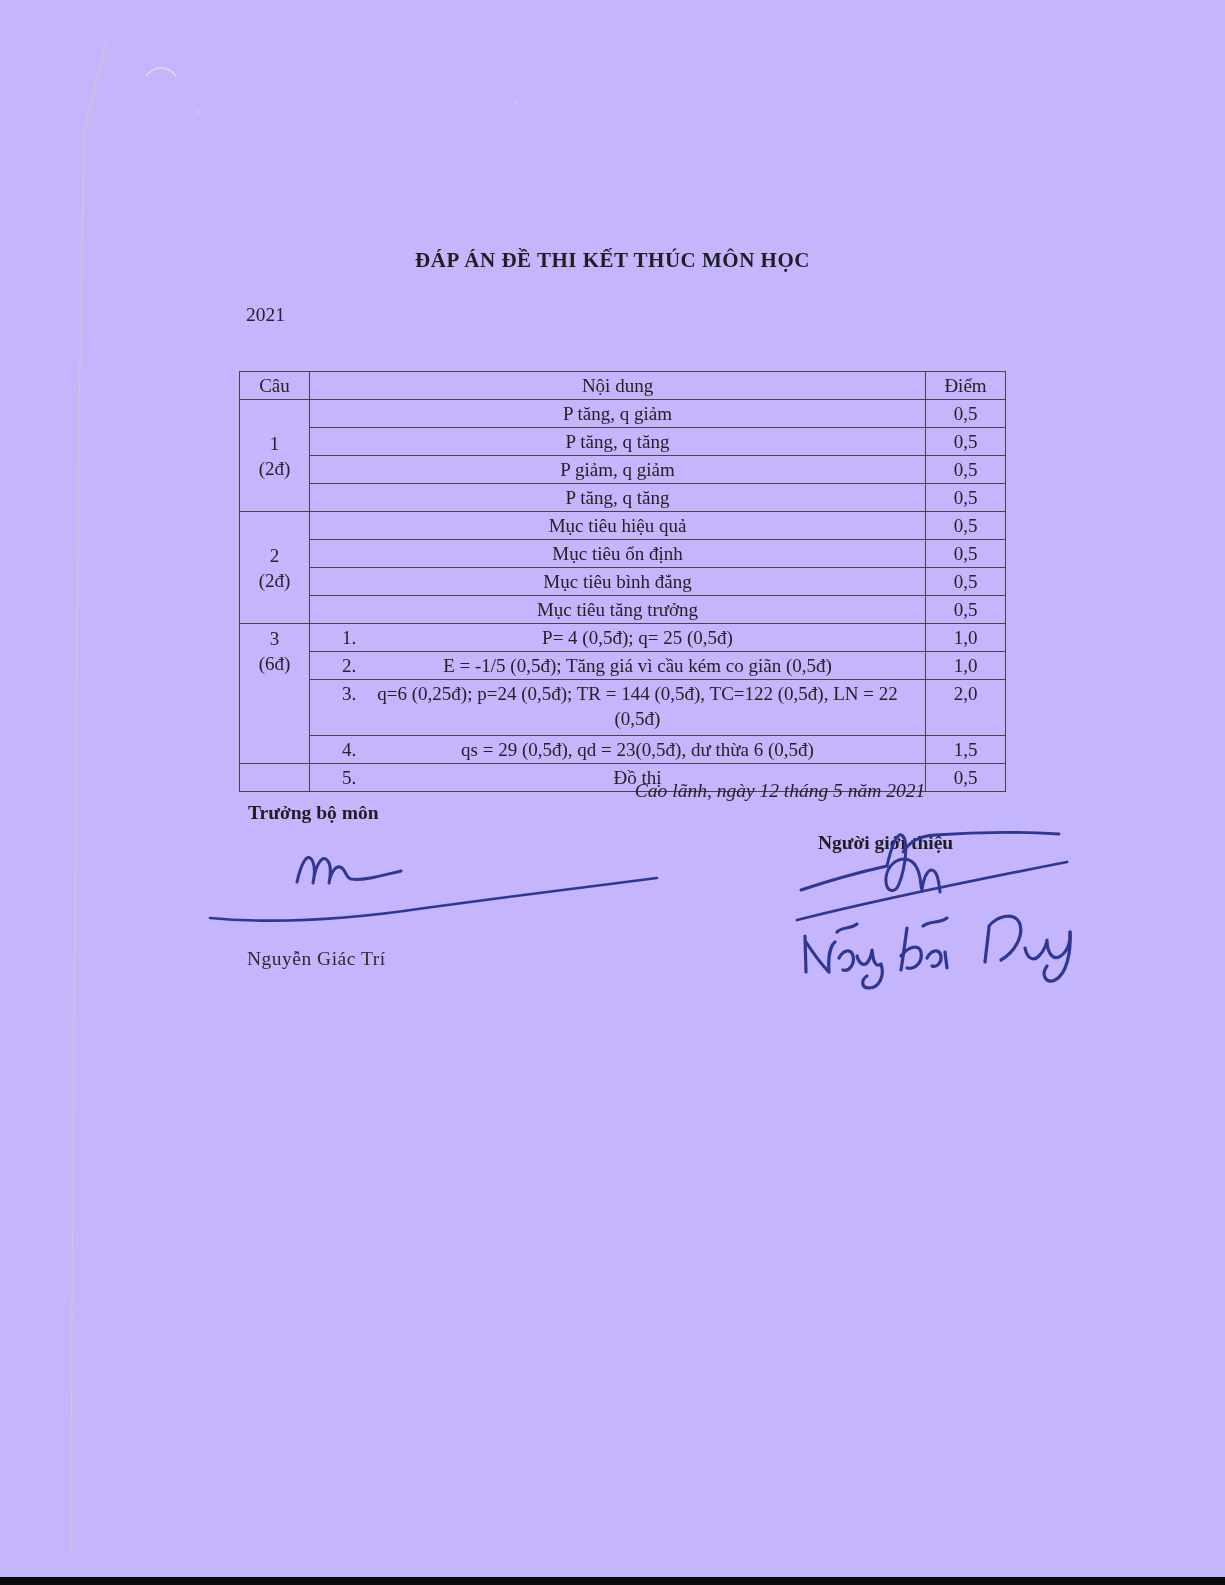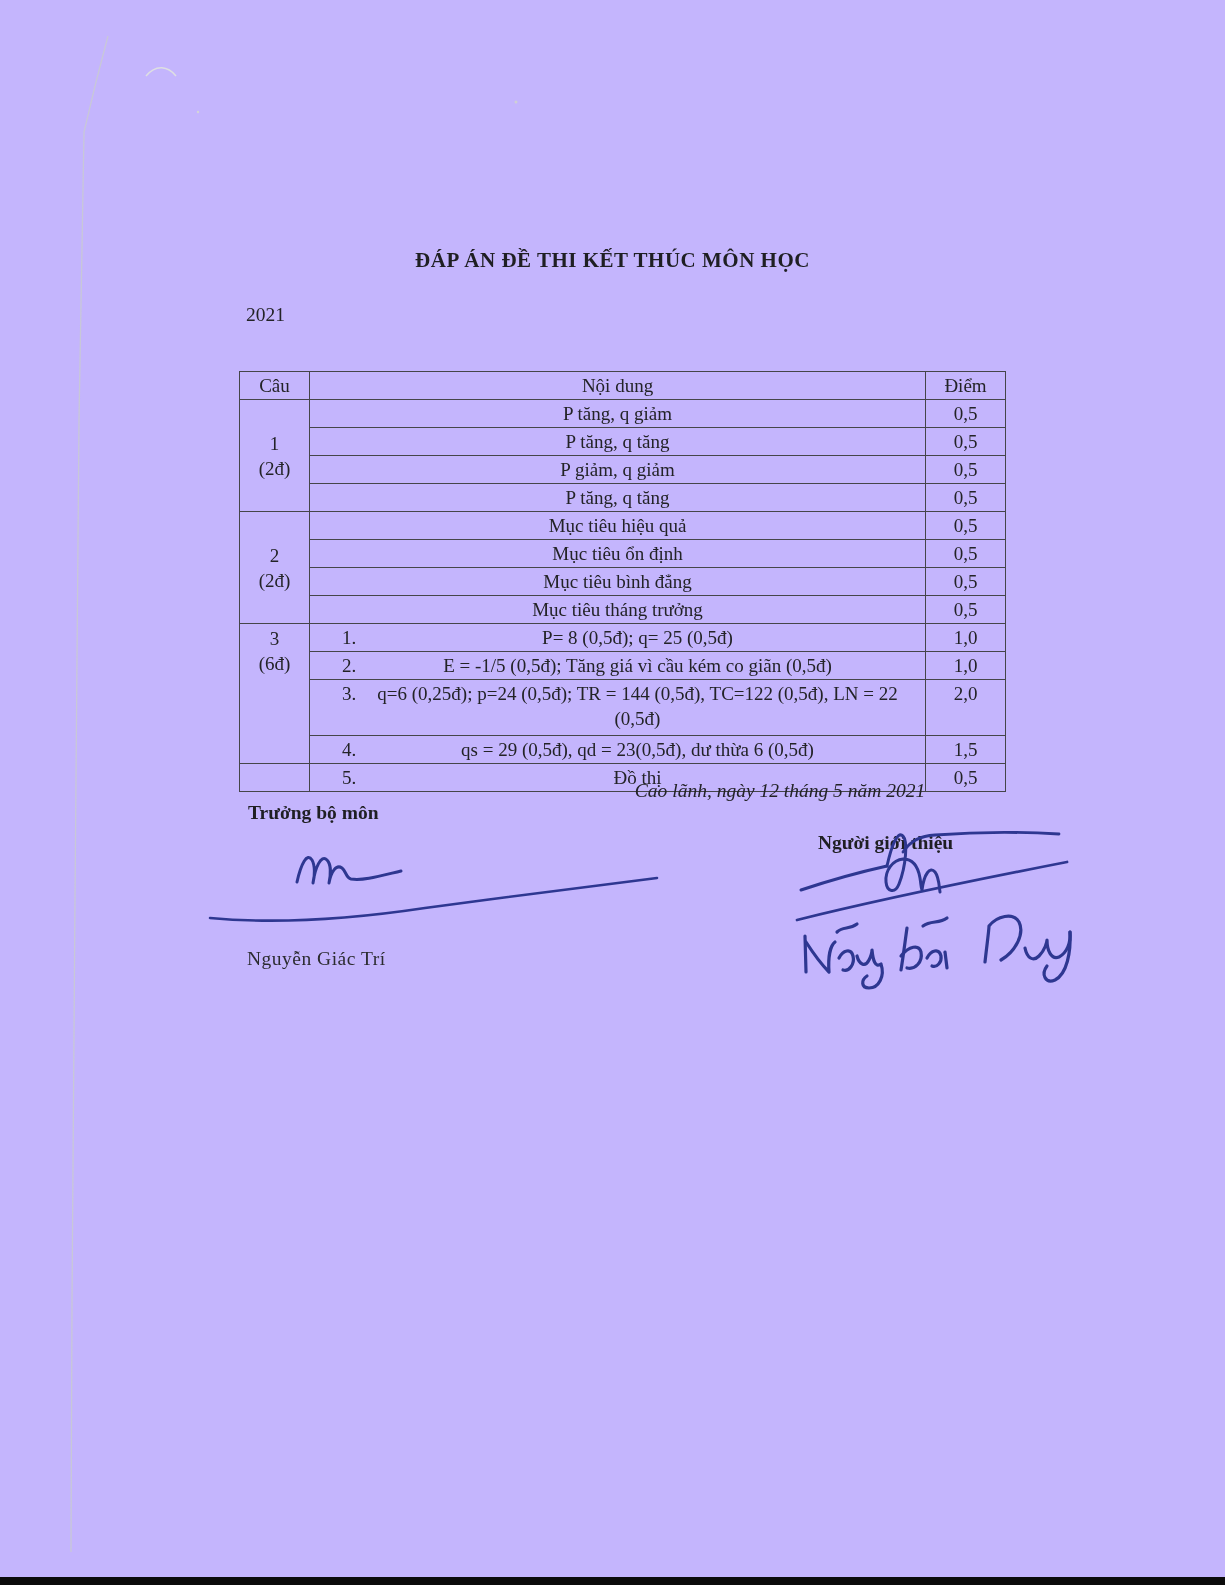--- a/index.html
+++ b/index.html
@@ -127,33 +127,33 @@
     </tr>
     <tr>
       <td class="content-cell">Mục tiêu ổn định</td>
       <td class="diem-cell">0,5</td>
     </tr>
     <tr>
       <td class="content-cell">Mục tiêu bình đẳng</td>
       <td class="diem-cell">0,5</td>
     </tr>
     <tr>
-      <td class="content-cell">Mục tiêu tháng trưởng</td>
+      <td class="content-cell">Mục tiêu tăng trưởng</td>
       <td class="diem-cell">0,5</td>
     </tr>
 
     <tr>
       <td class="cau-cell" rowspan="4" style="vertical-align:top;padding-top:2px;">
         <div>3</div>
         <div>(6đ)</div>
       </td>
       <td class="content-cell">
         <span class="item-wrap">
               <span class="num">1.</span>
-              <span class="txt">P= 8 (0,5đ); q= 25 (0,5đ)</span>
+              <span class="txt">P= 4 (0,5đ); q= 25 (0,5đ)</span>
             </span>
       </td>
       <td class="diem-cell">1,0</td>
     </tr>
     <tr>
       <td class="content-cell">
         <span class="item-wrap">
               <span class="num">2.</span>
               <span class="txt">E = -1/5 (0,5đ); Tăng giá vì cầu kém co giãn (0,5đ)</span>
             </span>

